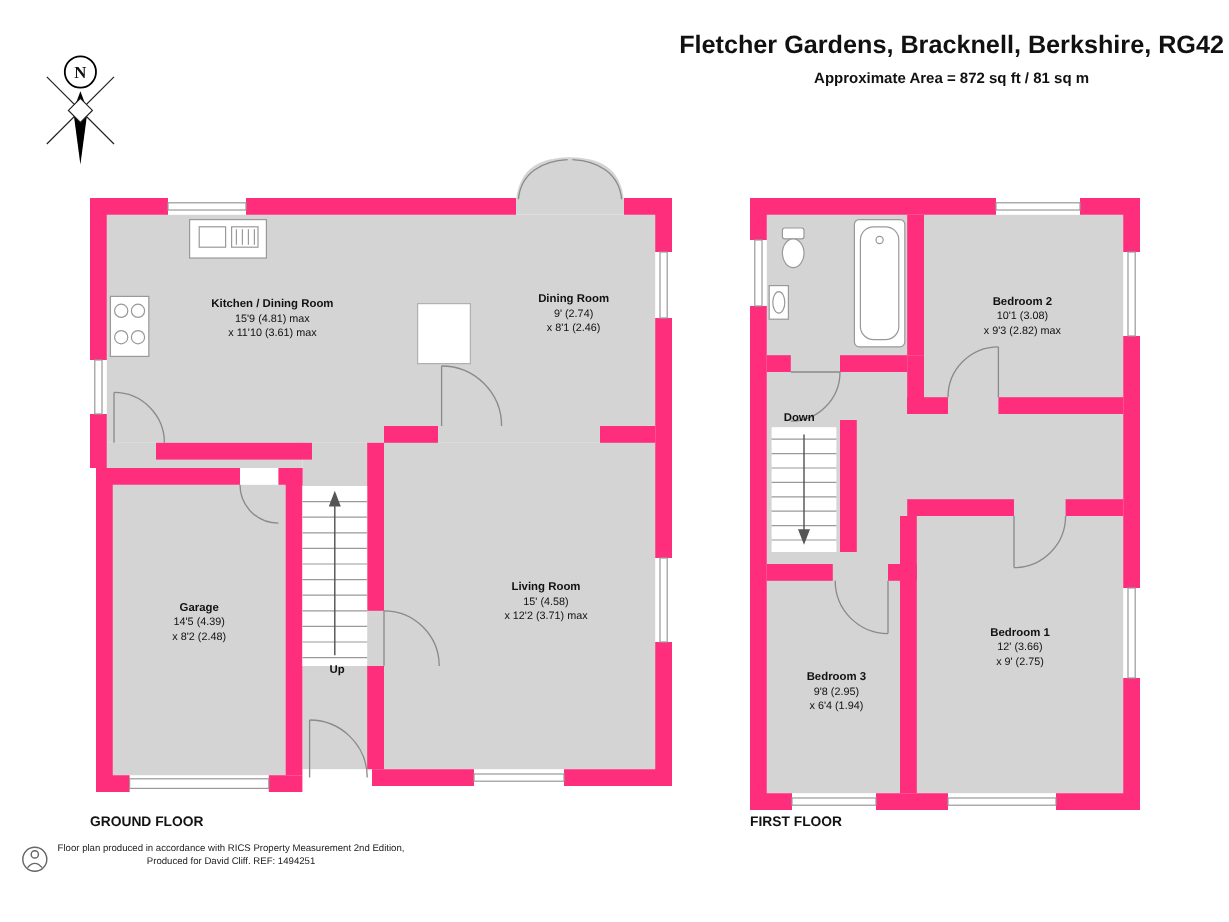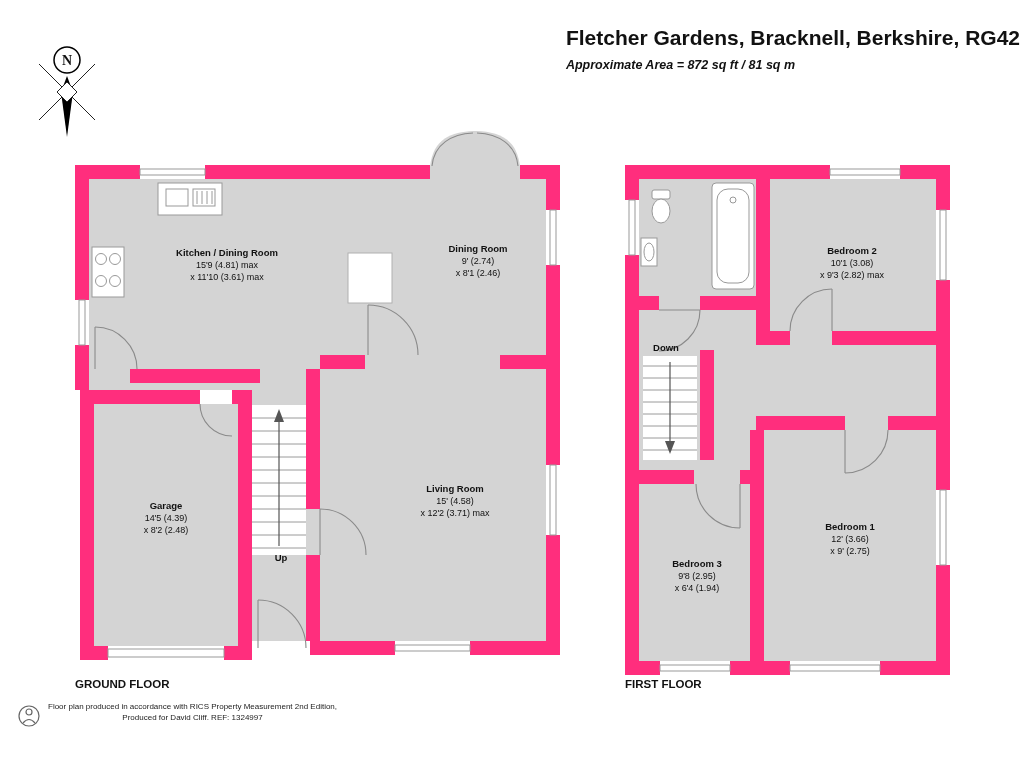--- a/index.html
+++ b/index.html
@@ -1,20 +1,20 @@
 <!DOCTYPE html>
 <html><head>
 <meta charset="utf-8">
 <style>
   html,body{margin:0;padding:0;background:#fff;}
   .page{position:relative;width:1024px;height:768px;background:#ffffff;
         font-family:"Liberation Sans",sans-serif;overflow:hidden;}
-  .header{position:absolute;top:26px;right:4px;text-align:left;}
+  .header{position:absolute;top:26px;right:4px;text-align:center;}
   .header h1{margin:0 0 8px 0;font-size:21px;font-weight:bold;color:#111;}
-  .area-line{font-size:12.5px;font-weight:bold;color:#111;margin-top:4px;font-style:italic;}
+  .area-line{font-size:12.5px;font-weight:bold;color:#111;margin-top:4px;}
   .disclaimer{font-size:9.5px;color:#00008B;margin-top:7px;}
   .footer{position:absolute;left:18px;top:702px;display:flex;gap:8px;align-items:flex-start;}
   .footer-text{font-size:8px;line-height:10.5px;color:#222;text-align:center;}
   .copyright{color:#555;margin-left:6px;}
   svg text{fill:#111;}
   .room-name{font-weight:bold;font-size:9.5px;}
   .room-dim{font-size:9px;}
   .floor-label{font-weight:bold;font-size:11.5px;}
   .stair-label{font-weight:bold;font-size:9.5px;}
   .wall{fill:#FF2E7D;}
@@ -264,17 +264,17 @@
   </svg>
 
   <div class="footer">
     <svg width="22" height="30">
       <circle cx="11" cy="14" r="10" fill="none" stroke="#666" stroke-width="1.2"></circle>
       <circle cx="11" cy="10" r="3" fill="none" stroke="#666" stroke-width="1.2"></circle>
       <path d="M5,21 Q11,14 17,21" fill="none" stroke="#666" stroke-width="1.2"></path>
     </svg>
     <div class="footer-text">
       <div>Floor plan produced in accordance with RICS Property Measurement 2nd Edition,</div>
-      <div>Produced for David Cliff.  REF: 1324997</div>
+      <div>Produced for David Cliff.  REF: 1494251</div>
     </div>
   </div>
 
 </div>
 
 </body></html>

